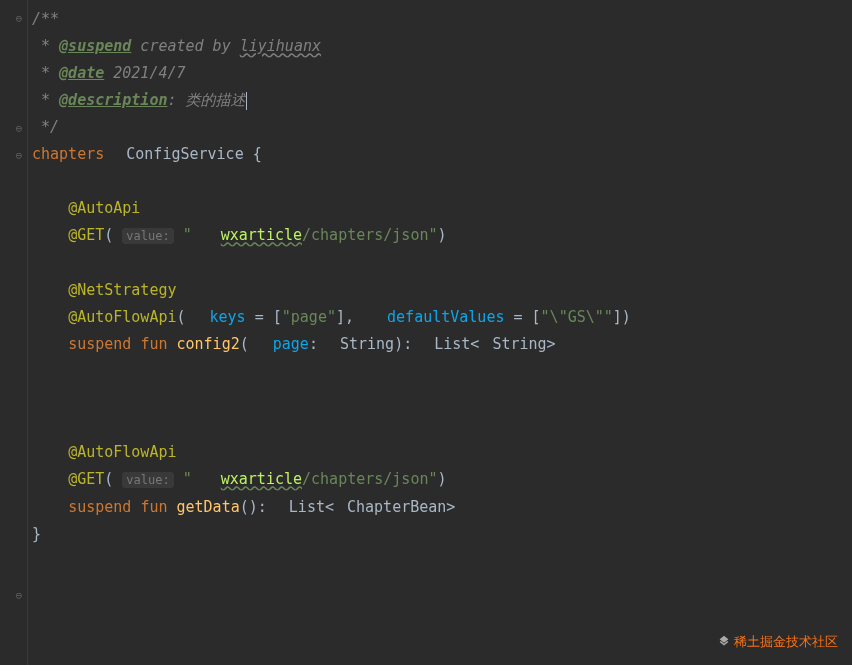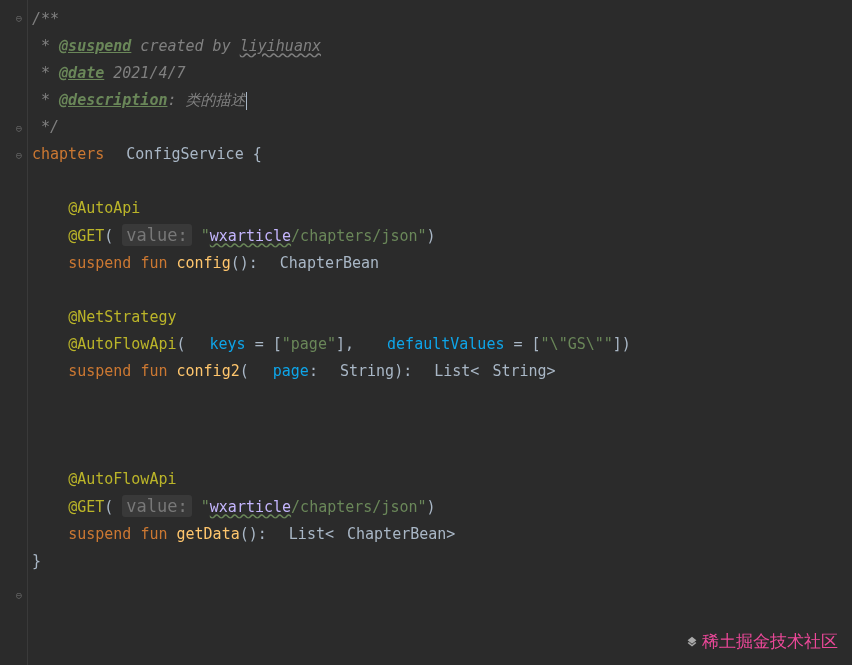--- a/index.html
+++ b/index.html
@@ -73,33 +73,34 @@
     .class-name {
       color: #a9b7c6;
       margin-left: 13px;
     }
     .annotation {
       color: #bbb529;
     }
     .param-hint {
       color: #787878;
       background: #393939;
-      font-size: 17px;
+      font-size: 12px;
       padding: 1px 4px;
       border-radius: 3px;
       font-style: normal;
     }
     .string {
       color: #6a8759;
     }
     .string-underline {
-      color: #c4b5fd;
+      color: #bef264;
       text-decoration: underline;
       text-decoration-style: wavy;
       text-decoration-color: #6a8759;
+      margin-left: 29px;
     }
     .func-name {
       color: #ffc66d;
     }
     .punct {
       color: #a9b7c6;
     }
     .param-name {
       color: #0ea5e9;
       margin-left: 24px;
@@ -108,22 +109,22 @@
       display: inline-block;
       width: 1px;
       height: 18px;
       background: #a9b7c6;
       vertical-align: middle;
     }
     .watermark {
       position: absolute;
       bottom: 10px;
       right: 14px;
-      color: #ec4899;
-      font-size: 17px;
+      color: #f97316;
+      font-size: 13px;
       font-family: Arial, sans-serif;
       font-style: normal;
     }
     .watermark svg {
       vertical-align: middle;
       margin-right: 3px;
     }
   </style>
 </head>
 <body>
@@ -148,21 +149,20 @@
 <div class="line"><span class="comment"> */</span></div>
 
 <div class="line"><span class="keyword">chapters</span><span class="punct"> </span><span class="class-name">ConfigService</span><span class="punct"> {</span></div>
 
 <div class="line">&nbsp;</div>
 
 <div class="line"><span>    </span><span class="annotation">@AutoApi</span></div>
 
 <div class="line"><span>    </span><span class="annotation">@GET</span><span class="punct">( </span><span class="param-hint">value:</span><span class="punct"> </span><span class="string">"</span><span class="string-underline">wxarticle</span><span class="string">/chapters/json</span><span class="string">"</span><span class="punct">)</span></div>
 
-<div class="line"><span>    </span><span class="keyword">suspend</span><span> </span><span class="keyword">fun</span><span> </span><span class="func-name">config</span><span class="punct">(): </span><span class="class-name">ChapterBean</span></div>
 
 <div class="line">&nbsp;</div>
 
 <div class="line"><span>    </span><span class="annotation">@NetStrategy</span></div>
 
 <div class="line"><span>    </span><span class="annotation">@AutoFlowApi</span><span class="punct">(</span><span class="param-name">keys</span><span class="punct"> = [</span><span class="string">"page"</span><span class="punct">], </span><span class="param-name">defaultValues</span><span class="punct"> = [</span><span class="string">"\"GS\""</span><span class="punct">])</span></div>
 
 <div class="line"><span>    </span><span class="keyword">suspend</span><span> </span><span class="keyword">fun</span><span> </span><span class="func-name">config2</span><span class="punct">(</span><span class="param-name">page</span><span class="punct">: </span><span class="class-name">String</span><span class="punct">): </span><span class="class-name">List</span><span class="punct">&lt;</span><span class="class-name">String</span><span class="punct">&gt;</span></div>
 
 <div class="line">&nbsp;</div>

